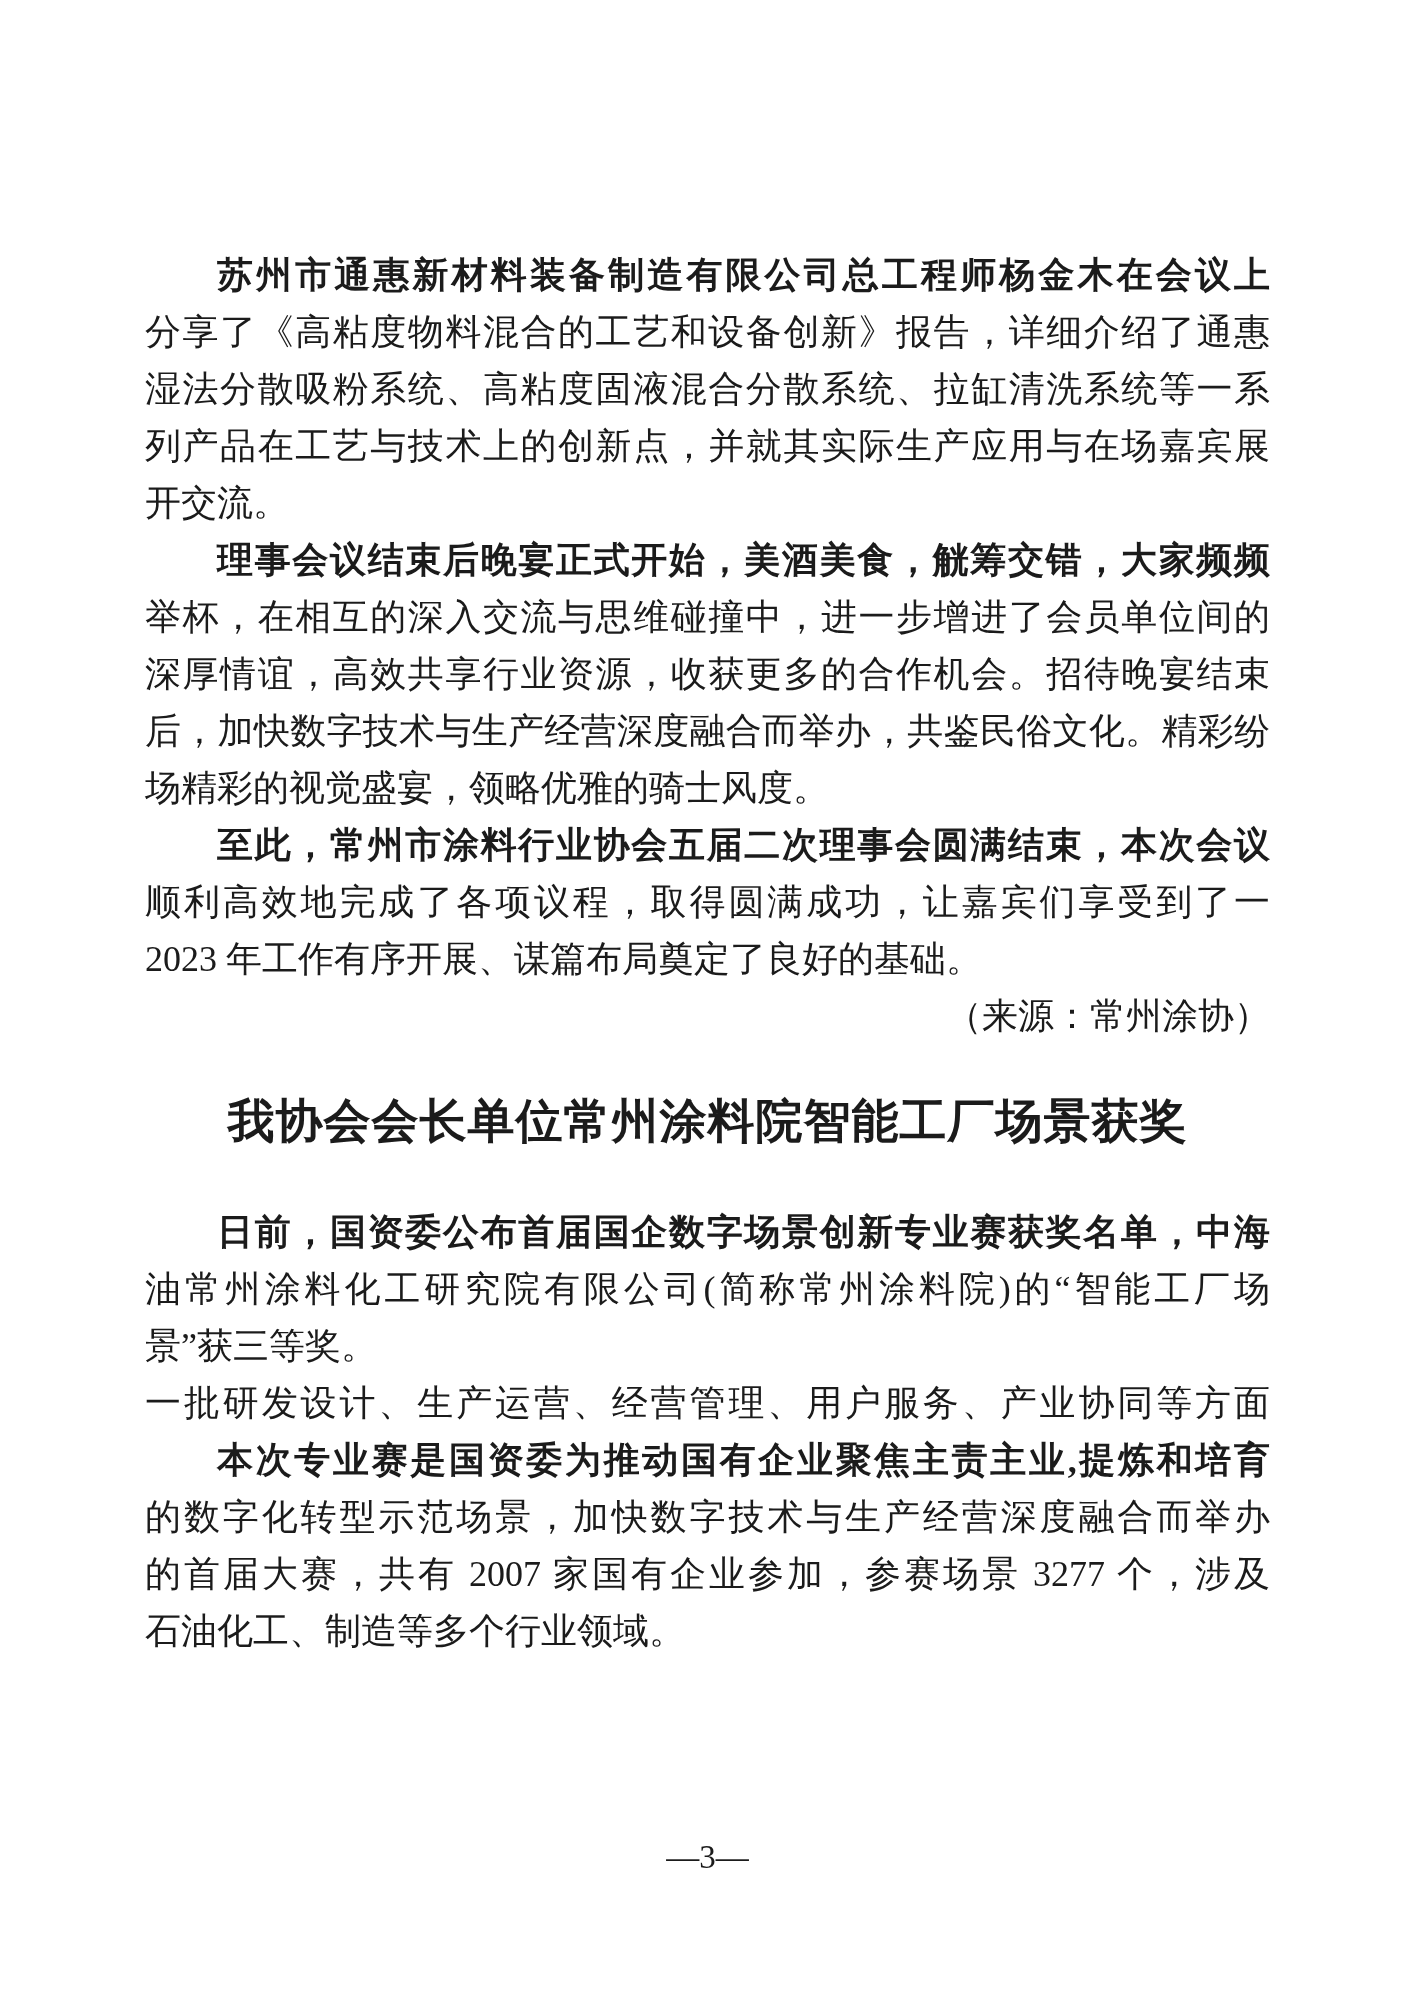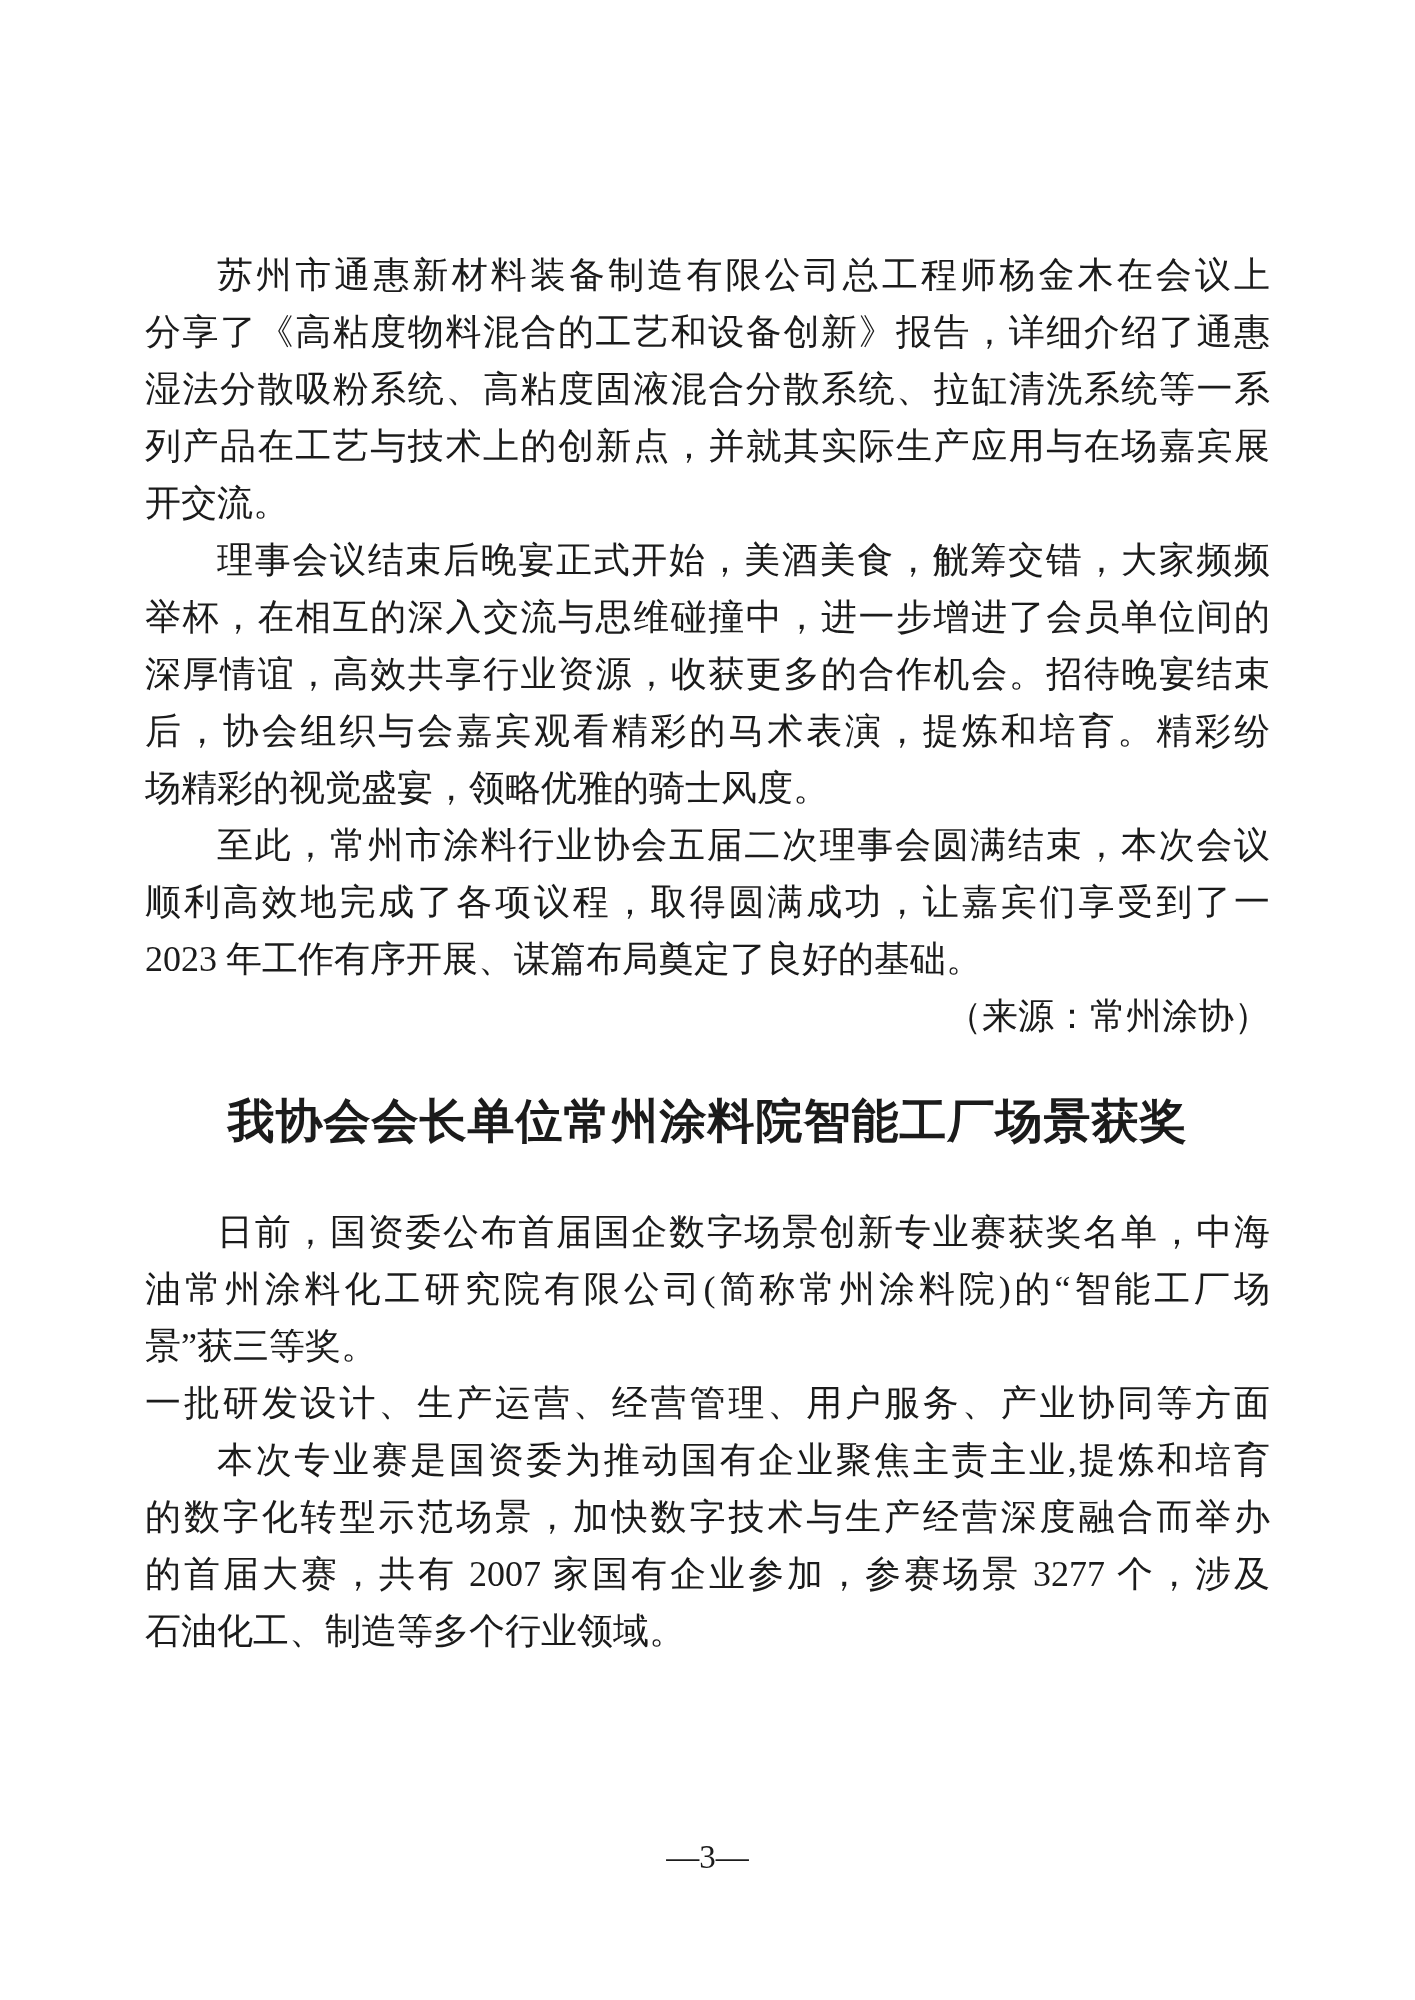--- a/index.html
+++ b/index.html
@@ -26,20 +26,21 @@
   .line {
     height: 57px;
     line-height: 57px;
     font-size: 36px;
     text-align: justify;
     text-align-last: justify;
     white-space: nowrap;
   }
   .line.first {
     text-indent: 72px;
+    font-weight: bold;
   }
   .line.lastline {
     text-align: center;
     text-align-last: left;
   }
   .line.source {
     text-align: right;
     text-align-last: right;
   }
   .heading {
@@ -75,21 +76,21 @@
 
     <div class="line first">苏州市通惠新材料装备制造有限公司总工程师杨金木在会议上</div>
     <div class="line">分享了《高粘度物料混合的工艺和设备创新》报告，详细介绍了通惠</div>
     <div class="line">湿法分散吸粉系统、高粘度固液混合分散系统、拉缸清洗系统等一系</div>
     <div class="line">列产品在工艺与技术上的创新点，并就其实际生产应用与在场嘉宾展</div>
     <div class="line lastline">开交流。</div>
 
     <div class="line first">理事会议结束后晚宴正式开始，美酒美食，觥筹交错，大家频频</div>
     <div class="line">举杯，在相互的深入交流与思维碰撞中，进一步增进了会员单位间的</div>
     <div class="line">深厚情谊，高效共享行业资源，收获更多的合作机会。招待晚宴结束</div>
-    <div class="line">后，协会组织与会嘉宾观看精彩的马术表演，提炼和培育。精彩纷</div>
+    <div class="line">后，加快数字技术与生产经营深度融合而举办，共鉴民俗文化。精彩纷</div>
     <div class="line lastline">场精彩的视觉盛宴，领略优雅的骑士风度。</div>
 
     <div class="line first">至此，常州市涂料行业协会五届二次理事会圆满结束，本次会议</div>
     <div class="line">顺利高效地完成了各项议程，取得圆满成功，让嘉宾们享受到了一</div>
     <div class="line lastline">2023 年工作有序开展、谋篇布局奠定了良好的基础。</div>
 
     <div class="line source">（来源：常州涂协）</div>
 
     <h2 class="heading">我协会会长单位常州涂料院智能工厂场景获奖</h2>
 

